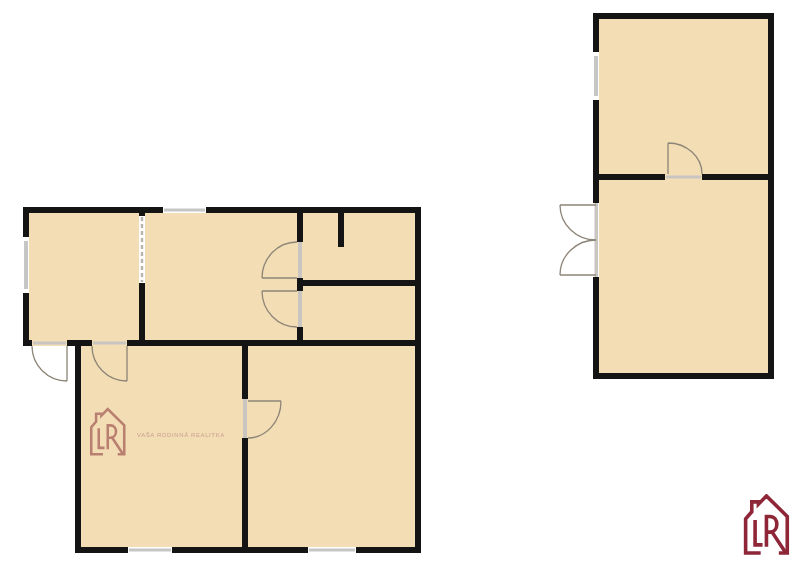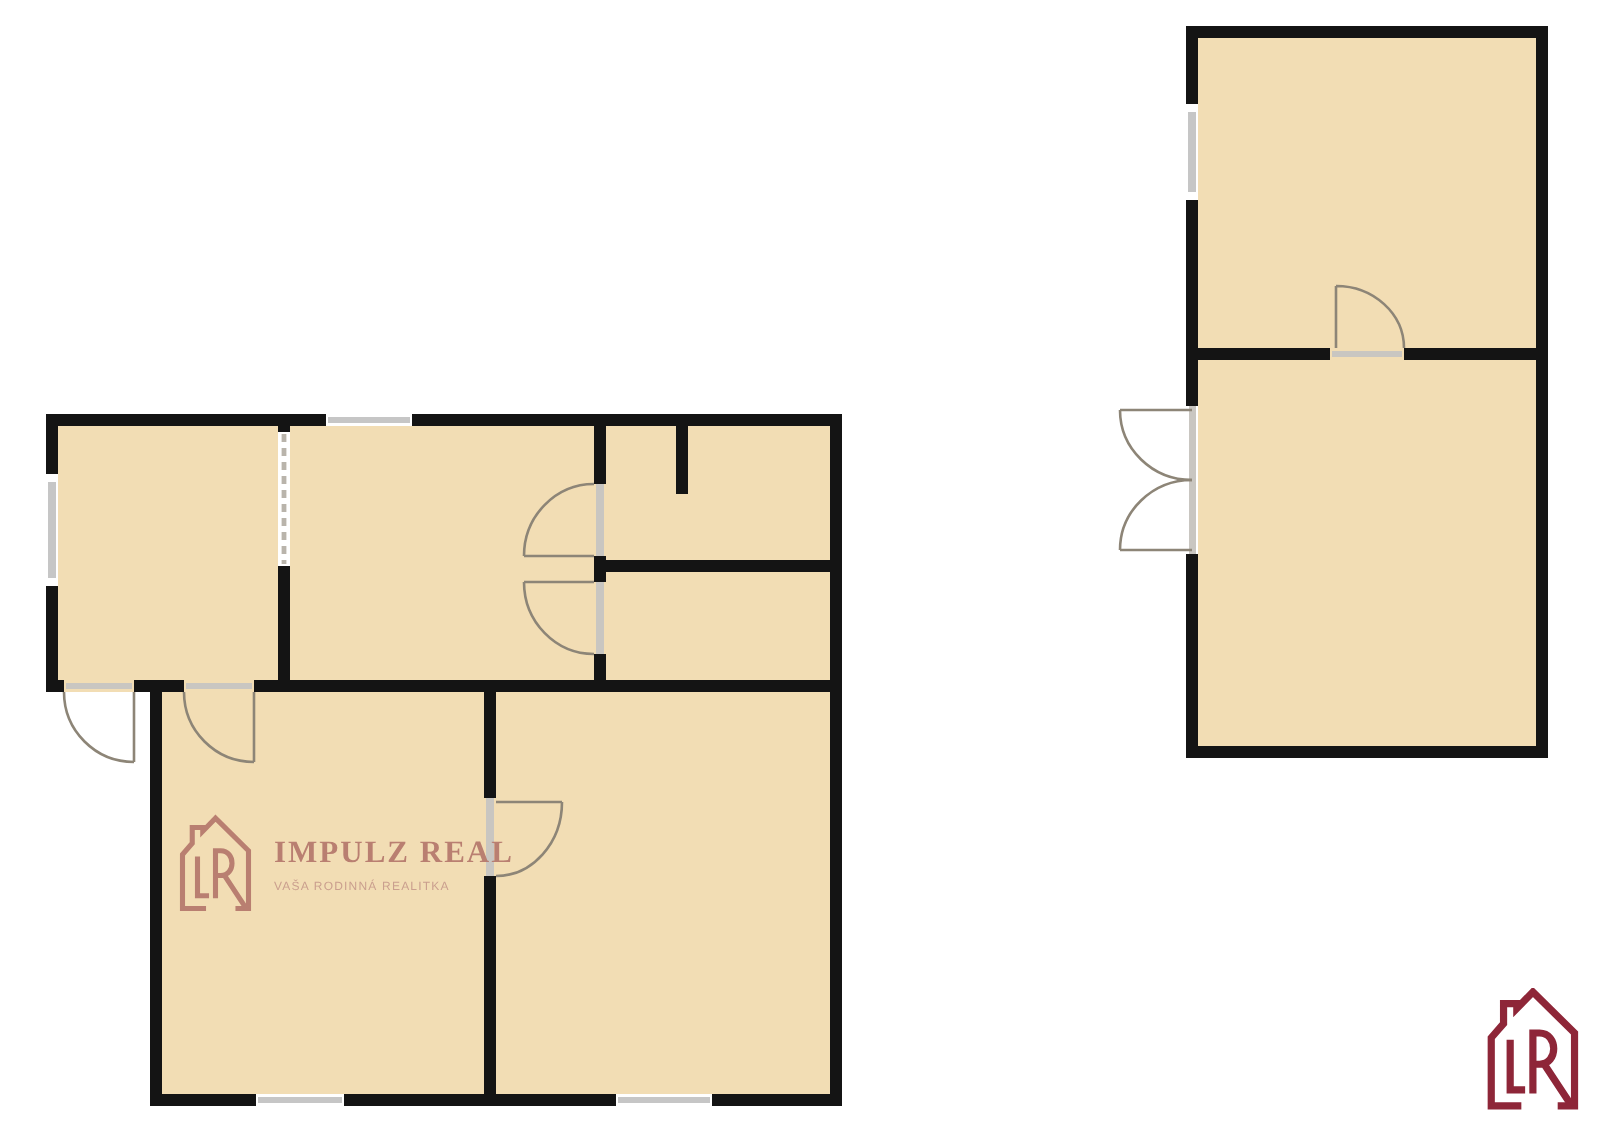--- a/index.html
+++ b/index.html
@@ -128,21 +128,20 @@
 
 <div id="watermark">
   <svg width="42" height="51" viewBox="0 0 56 66">
     <g class="logo-stroke" stroke="var(--watermark)" stroke-width="3.4">
       <path d="M21,62 L7,62 L7,26 L13.5,18.5 L13.5,8 L20.5,8 L20.5,10.5 L29,1.8 L51,23.5 L51,62 L44,62"></path>
       <path d="M17,29 L17,53.5 L23,53.5"></path>
       <path d="M29,23.5 L29,53.5 M29,23.5 L32.5,23.5 C42.5,23.5 42.5,40 32.5,40 L29,40 M35,40 L48.5,60.5"></path>
     </g>
   </svg>
   <div class="wm-text">
-    <span class="wm-brand">IMPULZ REAL</span>
     <span class="wm-tagline">VAŠA RODINNÁ REALITKA</span>
   </div>
 </div>
 
 <div id="corner-logo">
   <svg width="53" height="63" viewBox="0 0 56 66">
     <g class="logo-stroke" stroke="var(--logo)" stroke-width="3.8">
       <path d="M21,62 L7,62 L7,26 L13.5,18.5 L13.5,8 L20.5,8 L20.5,10.5 L29,1.8 L51,23.5 L51,62 L44,62"></path>
       <path d="M17,29 L17,53.5 L23,53.5"></path>
       <path d="M29,23.5 L29,53.5 M29,23.5 L32.5,23.5 C42.5,23.5 42.5,40 32.5,40 L29,40 M35,40 L48.5,60.5"></path>

